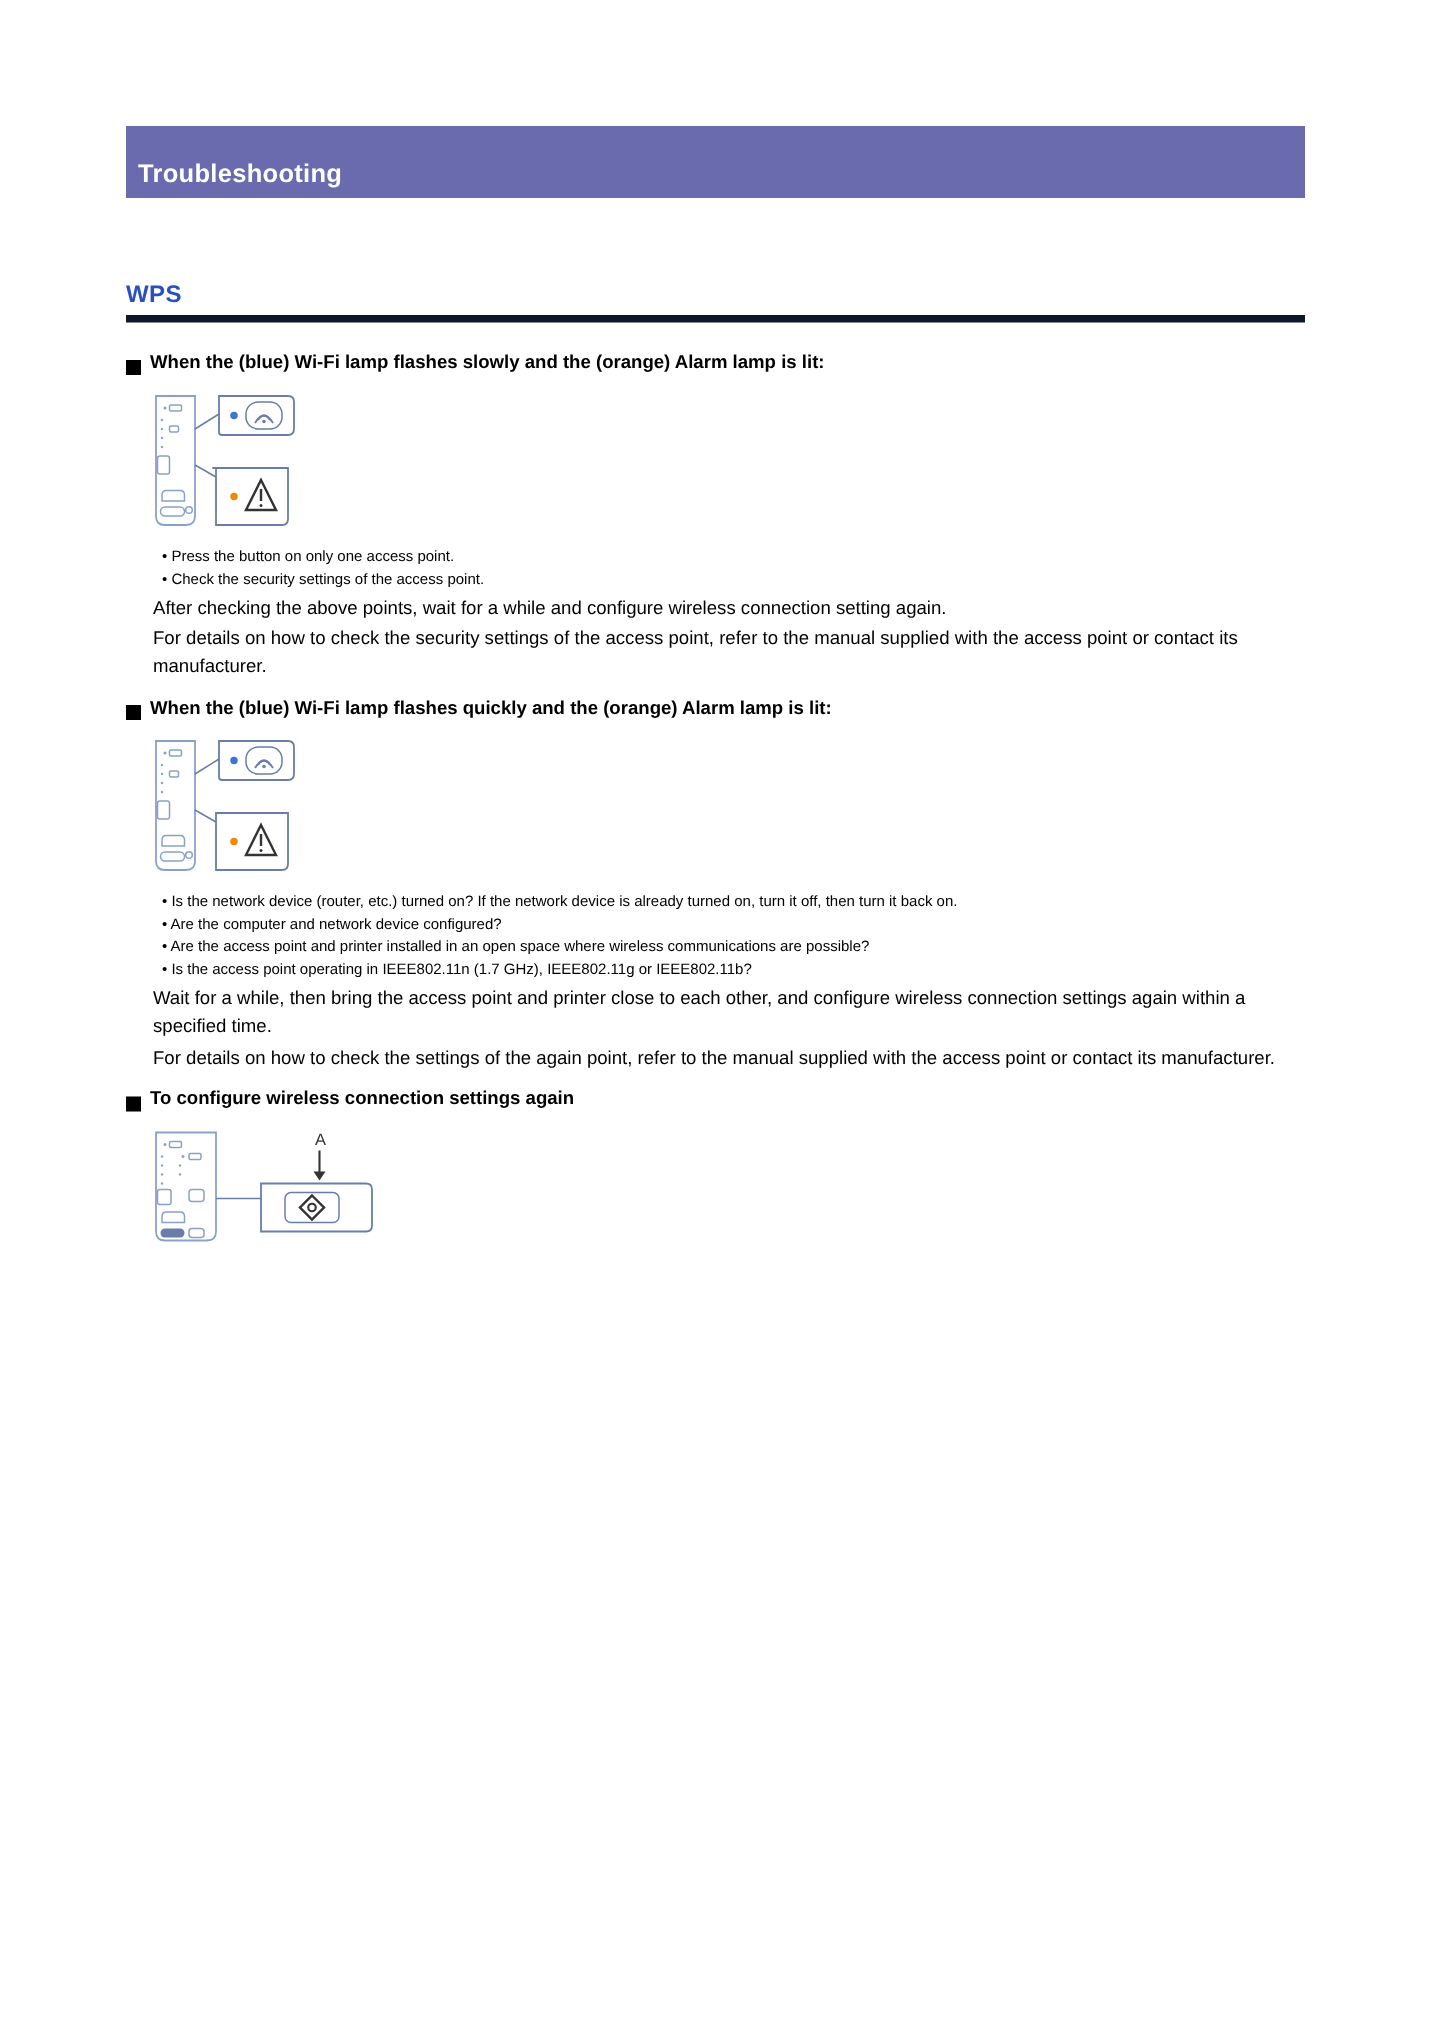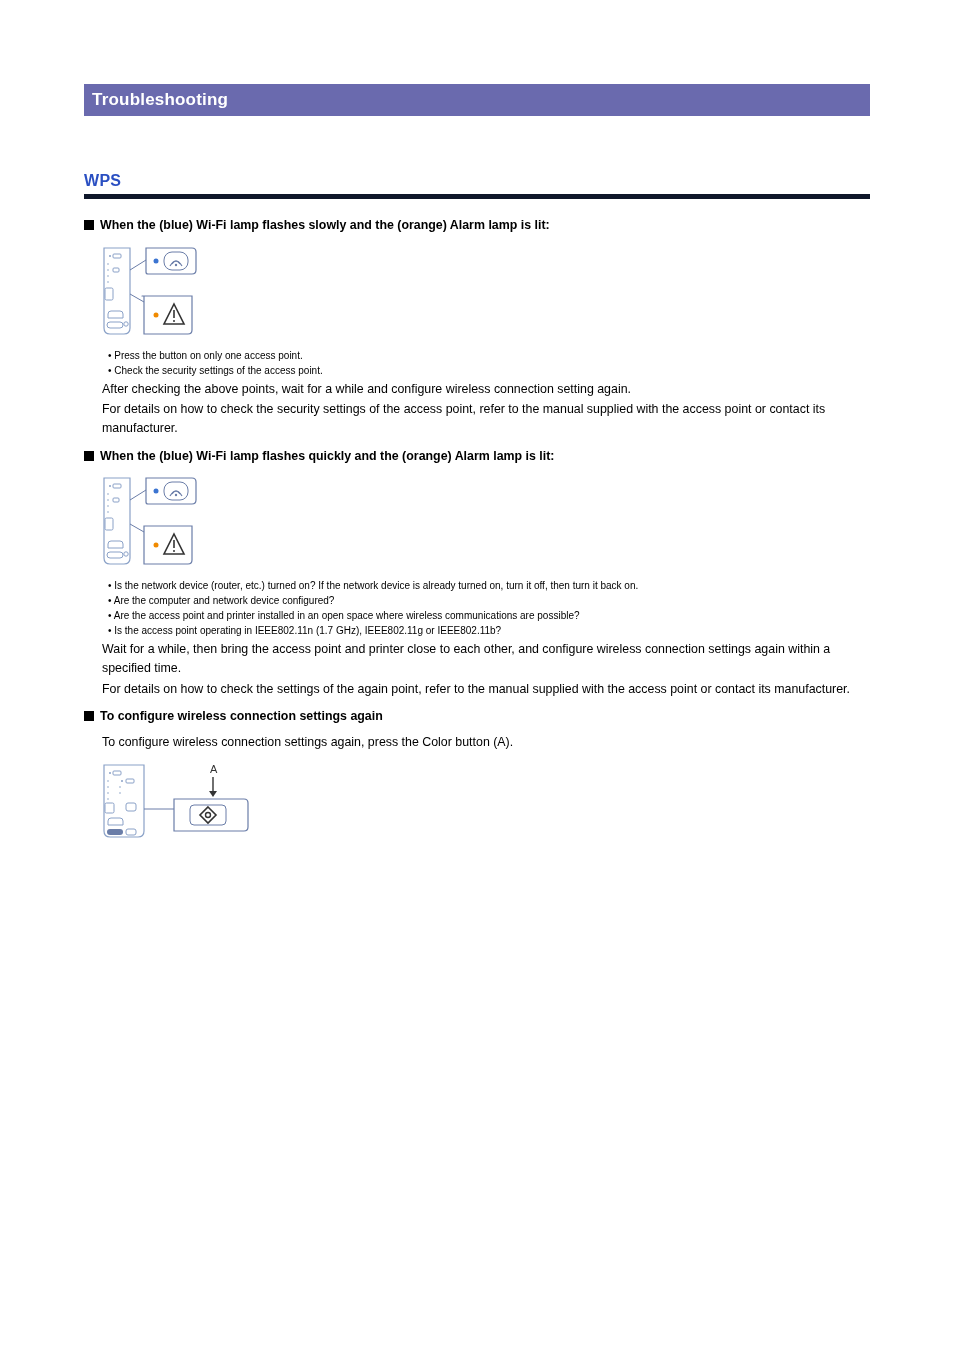--- a/index.html
+++ b/index.html
@@ -9,36 +9,36 @@
     width: 954px;
     min-height: 1350px;
     padding: 84px 84px 0 84px;
     color: #000;
   }
   .banner {
     background: #6a6aae;
     color: #fff;
     font-weight: bold;
     font-size: 17px;
-    padding: 6px 8px 6px 8px;
+    padding: 22px 8px 6px 8px;
     letter-spacing: 0.2px;
   }
   .sec-title {
     color: #2a4fc2;
     font-weight: bold;
     font-size: 16px;
     border-bottom: 5px solid #0f172a;
     padding-bottom: 4px;
     margin-top: 56px;
     margin-bottom: 18px;
     letter-spacing: 0.3px;
   }
   .sub-row {
     display: flex;
-    align-items: flex-start;
+    align-items: flex-end;
     gap: 6px;
     margin-top: 6px;
   }
   .square {
     width: 10px;
     height: 10px;
     background: #000;
     margin-top: 3px;
     flex: 0 0 auto;
   }
@@ -188,21 +188,20 @@
   </div>
   <div class="para">Wait for a while, then bring the access point and printer close to each other, and configure wireless connection settings again within a specified time.</div>
   <div class="para">For details on how to check the settings of the again point, refer to the manual supplied with the access point or contact its manufacturer.</div>
 </div>
 
 <div class="sub-row gap-lg">
   <div class="square"></div>
   <div class="sub-heading">To configure wireless connection settings again</div>
 </div>
 <div class="block">
-  <div class="para" style="margin-top:8px">To configure wireless connection settings again, press the Color button (A).</div>
   <div class="diagram">
     <svg width="150" height="78" viewBox="0 0 150 78">
       <g>
         <path d="M2 4 L42 4 L42 70 Q42 76 36 76 L8 76 Q2 76 2 70 Z" fill="none" stroke="#8aa1c7" stroke-width="1.2"></path>
         <circle cx="8" cy="12" r="1" fill="#8aa1c7"></circle>
           <rect x="11" y="10" width="8" height="4" rx="1" fill="none" stroke="#8aa1c7"></rect>
         <circle cx="6" cy="20" r="0.8" fill="#8aa1c7"></circle>
           <circle cx="6" cy="26" r="0.8" fill="#8aa1c7"></circle>
           <circle cx="6" cy="32" r="0.8" fill="#8aa1c7"></circle>
           <circle cx="6" cy="38" r="0.8" fill="#8aa1c7"></circle>

